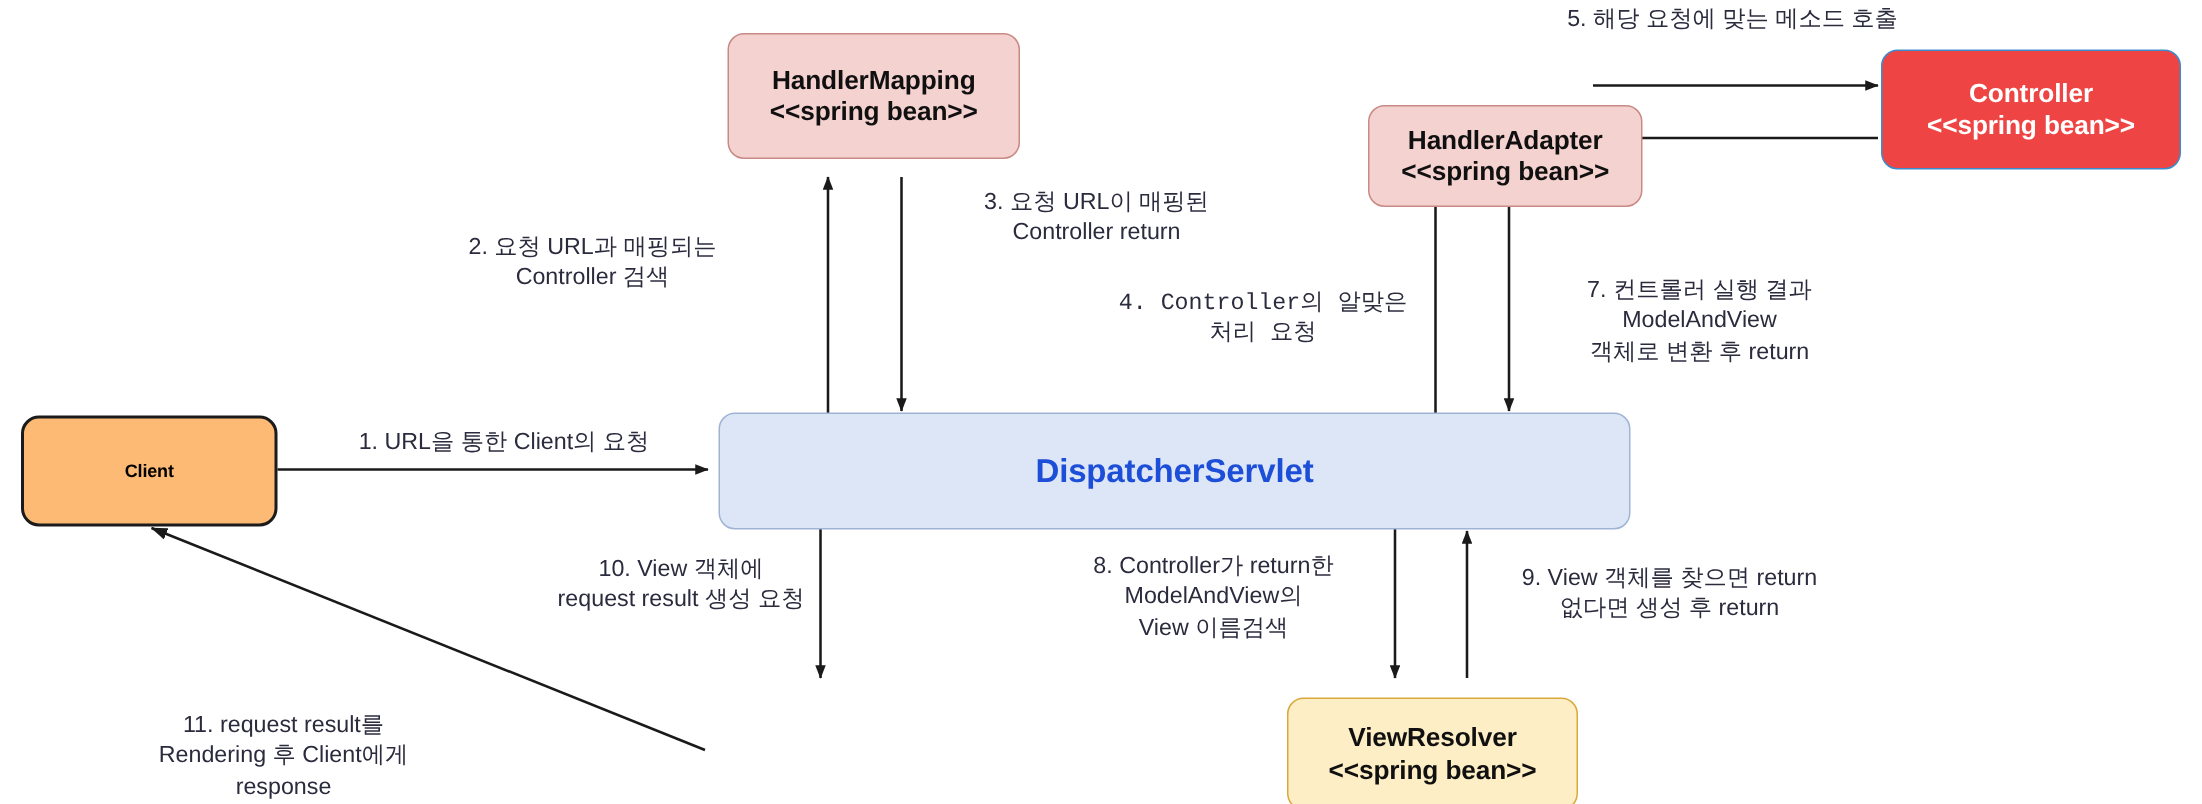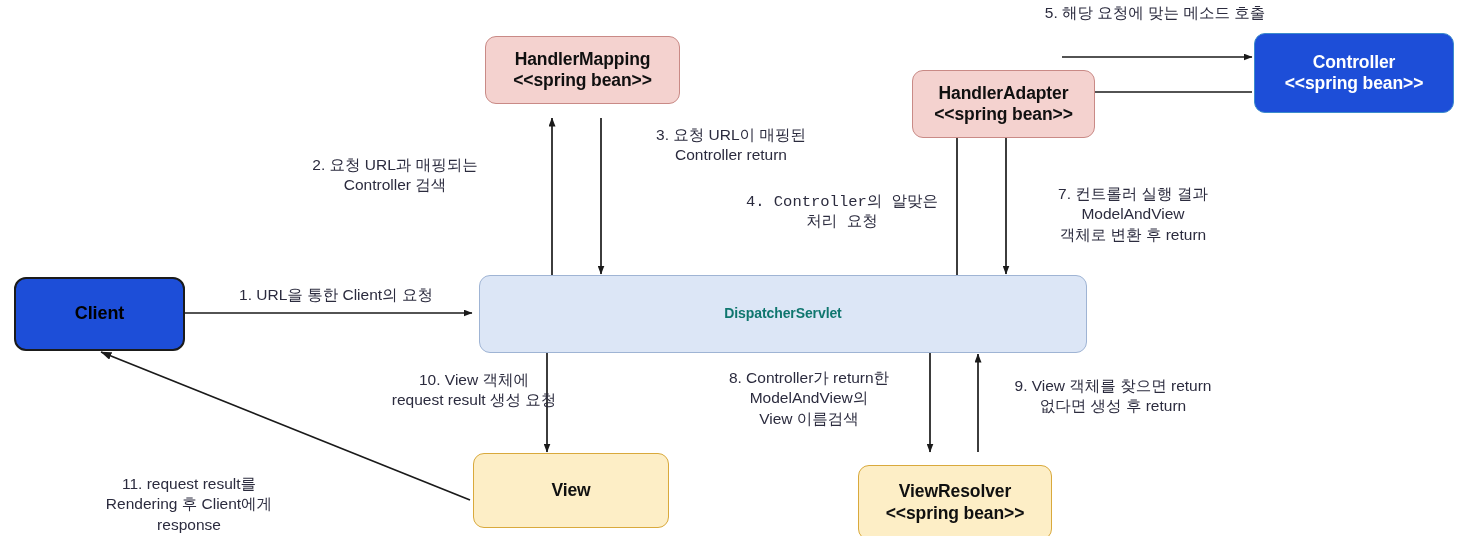--- a/index.html
+++ b/index.html
@@ -34,46 +34,46 @@
     text-align: center;
     font-weight: bold;
     line-height: 1.22;
     letter-spacing: -0.1px;
   }
   .node-text {
     white-space: pre-line;
   }
   .n-client {
     border: 2px solid #1b1b1b;
-    background: #1d4ed8;
+    background: #fdba74;
     border-radius: 12px;
     color: #000000;
-    font-size: 18px;
+    font-size: 12px;
     justify-content: center;
   }
   .n-pink {
     border: 1.6px solid #c98a86;
     background: #f4d2cf;
     border-radius: 11px;
     color: #101010;
     font-size: 17.5px;
   }
   .n-blue-dark {
     border: 1.6px solid #3c8ccc;
-    background: #1d4ed8;
+    background: #ef4444;
     border-radius: 11px;
     color: #ffffff;
     font-size: 17.5px;
   }
   .n-dispatcher {
     border: 1.4px solid #9fb4d4;
     background: #dce6f6;
     border-radius: 11px;
-    color: #0f766e;
-    font-size: 14px;
+    color: #1d4ed8;
+    font-size: 22px;
   }
   .n-yellow {
     border: 1.6px solid #d9a93c;
     background: #fdeec6;
     border-radius: 11px;
     color: #101010;
     font-size: 17.5px;
   }
   .edge-label {
     position: absolute;
@@ -116,21 +116,21 @@
 
     <line x1="930" y1="352" x2="930" y2="452" stroke="#1a1a1a" stroke-width="1.7" marker-end="url(#arrowhead)"></line>
 
     <line x1="978" y1="452" x2="978" y2="354" stroke="#1a1a1a" stroke-width="1.7" marker-end="url(#arrowhead)"></line>
 
     <line x1="547" y1="352" x2="547" y2="452" stroke="#1a1a1a" stroke-width="1.7" marker-end="url(#arrowhead)"></line>
 
     <line x1="470" y1="500" x2="101" y2="352" stroke="#1a1a1a" stroke-width="1.7" marker-end="url(#arrowhead-thin)"></line>
   </svg>
 
-  <div class="node n-pink" style="left:485px; top:36px; width:195px; height:68px;">
+  <div class="node n-pink" style="left:485px; top:22px; width:195px; height:84px;">
     <span class="node-text">HandlerMapping
 &lt;&lt;spring bean&gt;&gt;</span>
   </div>
 
   <div class="node n-pink" style="left:912px; top:30px; width:183px; height:68px;margin-top:40px;">
     <span class="node-text">HandlerAdapter
 &lt;&lt;spring bean&gt;&gt;</span>
   </div>
 
   <div class="node n-blue-dark" style="left:1254px; top:33px; width:200px; height:80px;">
@@ -139,23 +139,20 @@
   </div>
 
   <div class="node n-client" style="left:14px; top:277px; width:171px; height:74px;">
     <span class="node-text">Client</span>
   </div>
 
   <div class="node n-dispatcher" style="left:479px; top:275px; width:608px; height:78px;">
     <span class="node-text">DispatcherServlet</span>
   </div>
 
-  <div class="node n-yellow" style="left:473px; top:453px; width:196px; height:75px;">
-    <span class="node-text">View</span>
-  </div>
 
   <div class="node n-yellow" style="left:858px; top:465px; width:194px; height:75px;">
     <span class="node-text">ViewResolver
 &lt;&lt;spring bean&gt;&gt;</span>
   </div>
 
   <div class="edge-label" style="left:191px; top:285px; width:290px;">1. URL을 통한 Client의 요청</div>
 
   <div class="edge-label" style="left:250px; top:155px; width:290px;">2. 요청 URL과 매핑되는
 Controller 검색</div>
@@ -173,20 +170,20 @@
 ModelAndView
 객체로 변환 후 return</div>
 
   <div class="edge-label" style="left:690px; top:368px; width:238px;">8. Controller가 return한
 ModelAndView의
 View 이름검색</div>
 
   <div class="edge-label" style="left:983px; top:376px; width:260px;">9. View 객체를 찾으면 return
 없다면 생성 후 return</div>
 
-  <div class="edge-label" style="left:355px; top:370px; width:238px;">10. View 객체에
+  <div class="edge-label" style="left:335px; top:370px; width:238px;">10. View 객체에
 request result 생성 요청</div>
 
   <div class="edge-label" style="left:64px; top:428px; width:250px;margin-top:46px;">11. request result를
 Rendering 후 Client에게
 response</div>
 
 </div>
 
 </body></html>

